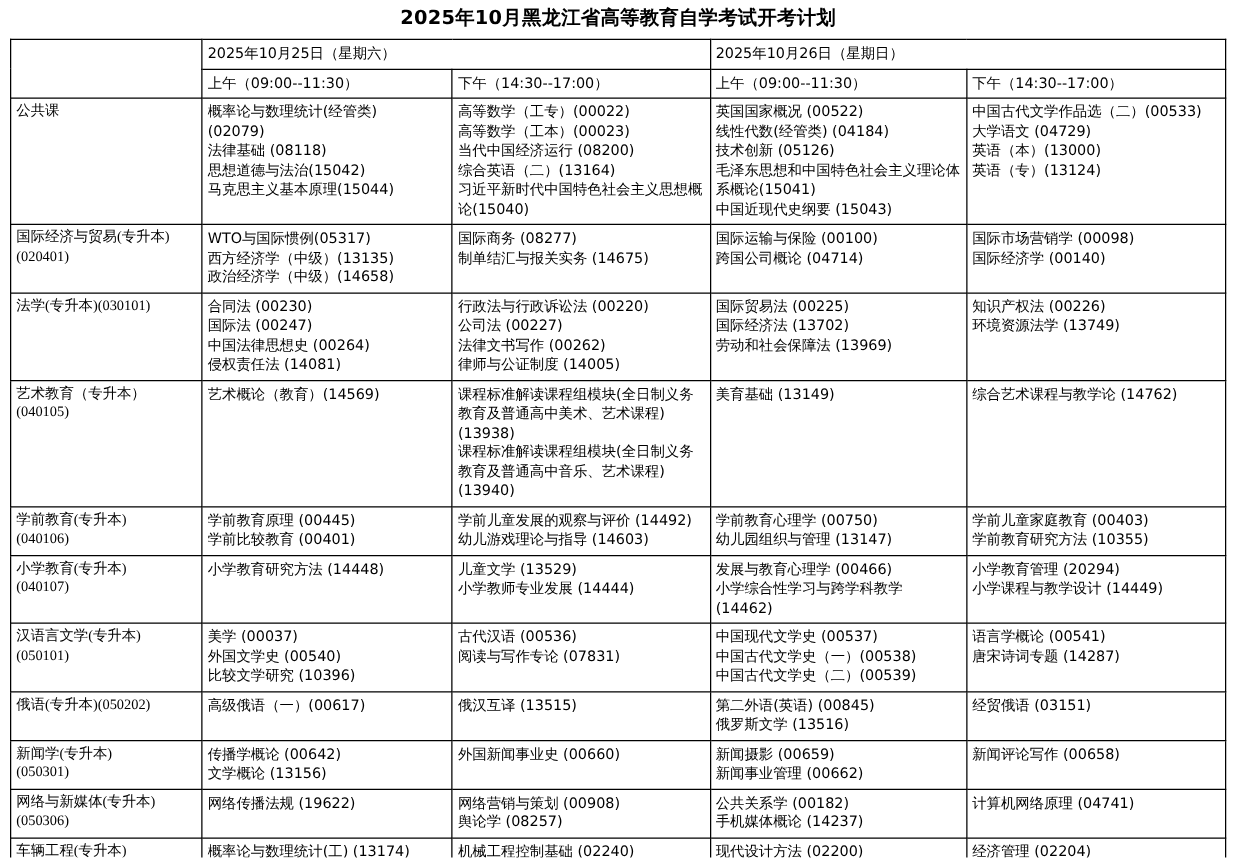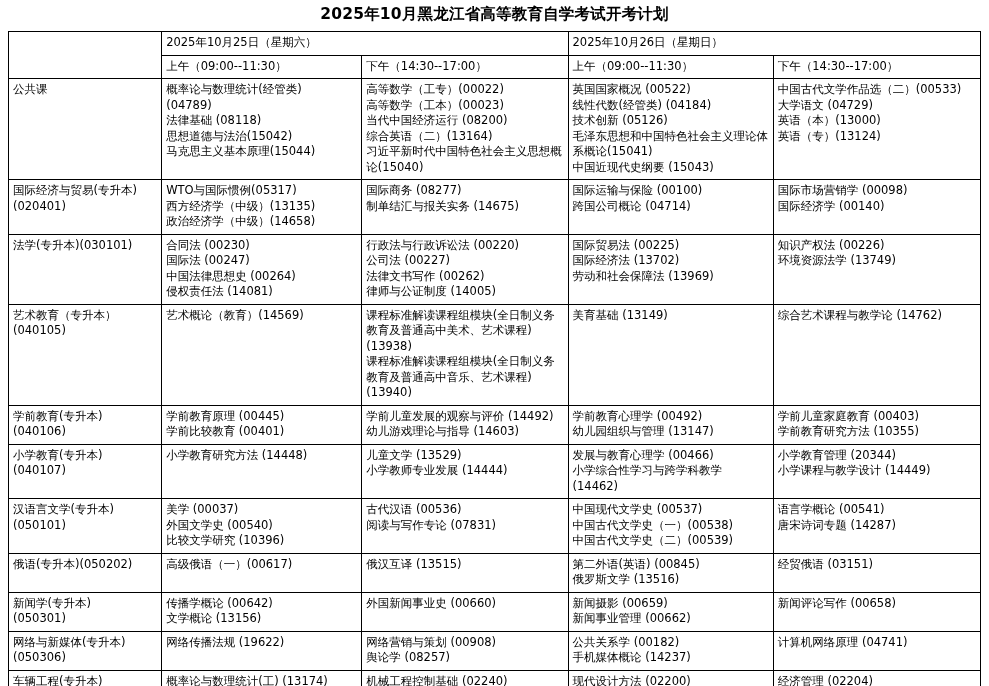--- a/index.html
+++ b/index.html
@@ -47,20 +47,21 @@
     font-size: 11.5px;
     line-height: 16px;
     padding: 3px 2px;
   }
   .corner {
     border: 1px solid #000;
   }
   td.cat {
     font-size: 11.5px;
     line-height: 15.5px;
+    font-family: Liberation Serif, serif;
   }
   .line {
     display: block;
     white-space: normal;
   }
   col.c0 { width: 153px; }
   col.c1 { width: 200px; }
   col.c2 { width: 206px; }
   col.c3 { width: 205px; }
   col.c4 { width: 207px; }
@@ -92,21 +93,21 @@
         <th class="sess-head">下午（14:30--17:00）</th>
       </tr>
     </thead>
     <tbody>
         <tr>
           <td class="cat">
             <span class="line">公共课</span>
           </td>
           <td>
             <span class="line">概率论与数理统计(经管类)</span>
-            <span class="line">(04789)</span>
+            <span class="line">(02079)</span>
             <span class="line">法律基础 (08118)</span>
             <span class="line">思想道德与法治(15042)</span>
             <span class="line">马克思主义基本原理(15044)</span>
           </td>
           <td>
             <span class="line">高等数学（工专）(00022)</span>
             <span class="line">高等数学（工本）(00023)</span>
             <span class="line">当代中国经济运行 (08200)</span>
             <span class="line">综合英语（二）(13164)</span>
             <span class="line">习近平新时代中国特色社会主义思想概论(15040)</span>
@@ -200,21 +201,21 @@
           </td>
           <td>
             <span class="line">学前教育原理 (00445)</span>
             <span class="line">学前比较教育 (00401)</span>
           </td>
           <td>
             <span class="line">学前儿童发展的观察与评价 (14492)</span>
             <span class="line">幼儿游戏理论与指导 (14603)</span>
           </td>
           <td>
-            <span class="line">学前教育心理学 (00492)</span>
+            <span class="line">学前教育心理学 (00750)</span>
             <span class="line">幼儿园组织与管理 (13147)</span>
           </td>
           <td>
             <span class="line">学前儿童家庭教育 (00403)</span>
             <span class="line">学前教育研究方法 (10355)</span>
           </td>
         </tr>
         <tr>
           <td class="cat">
             <span class="line">小学教育(专升本)</span>
@@ -225,21 +226,21 @@
           </td>
           <td>
             <span class="line">儿童文学 (13529)</span>
             <span class="line">小学教师专业发展 (14444)</span>
           </td>
           <td>
             <span class="line">发展与教育心理学 (00466)</span>
             <span class="line">小学综合性学习与跨学科教学 (14462)</span>
           </td>
           <td>
-            <span class="line">小学教育管理 (20344)</span>
+            <span class="line">小学教育管理 (20294)</span>
             <span class="line">小学课程与教学设计 (14449)</span>
           </td>
         </tr>
         <tr>
           <td class="cat">
             <span class="line">汉语言文学(专升本)</span>
             <span class="line">(050101)</span>
           </td>
           <td>
             <span class="line">美学 (00037)</span>

